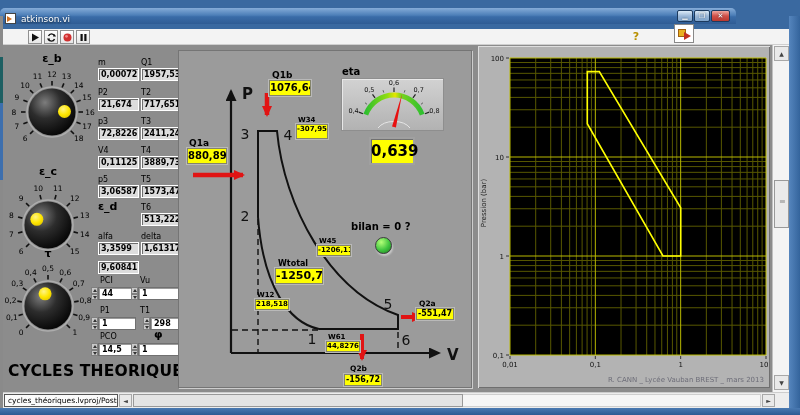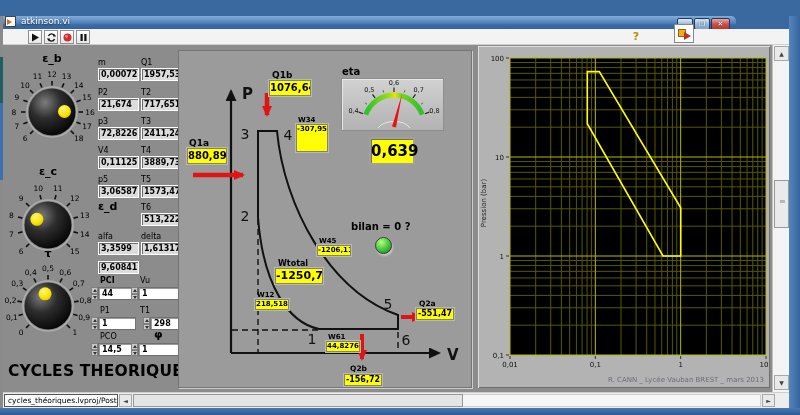--- a/index.html
+++ b/index.html
@@ -1,23 +1,23 @@
 <!DOCTYPE html>
 <html><head>
 <meta charset="utf-8">
 <style>
   *{margin:0;padding:0;box-sizing:border-box}
   html,body{width:800px;height:415px;overflow:hidden}
   body{font-family:"DejaVu Sans",sans-serif;position:relative;background:#3a69a0}
   .abs{position:absolute}
   .window{position:absolute;inset:0}
   
-  .titlebar{position:absolute;left:0;top:16px;width:736px;height:16px;
+  .titlebar{position:absolute;left:0;top:8px;width:736px;height:16px;
     background:linear-gradient(#85acd8 0%,#4d7fb8 45%,#3a6ca8 55%,#2f5c94 100%);
-    border-radius:5px 5px 0 0;display:flex;align-items:flex-start;color:#fff}
+    border-radius:5px 5px 0 0;display:flex;align-items:flex-end;color:#fff}
   .vi-icon{width:11px;height:11px;margin-left:5px;background:#fff;border:1px solid #444;position:relative}
   .vi-icon i{position:absolute;left:1px;top:2px;width:0;height:0;border-left:5px solid #d07020;border-top:3px solid transparent;border-bottom:3px solid transparent}
   .title-text{font-size:9px;margin-left:5px;text-shadow:0 1px 2px #123}
   .winbtns{position:absolute;right:6px;top:2px;display:flex;gap:1px}
   .wb{width:16px;height:12px;border:1px solid #1c3a5e;border-radius:2px;
     background:linear-gradient(#dcebf8,#9cb8d8 50%,#7ea4cc);color:#fff;font-size:7px;line-height:10px;text-align:center;text-shadow:0 0 2px #234}
   .wb.close{width:19px;background:linear-gradient(#f0a8a0,#d05048 50%,#b83830)}
   .menubar{position:absolute;left:3px;top:16px;width:786px;height:13px;background:#f0f0f0;border-bottom:1px solid #d8d8d8;display:flex;align-items:center;gap:0;padding-left:4px}
   .menu-item{font-size:9px;color:#111;padding:0 6px;line-height:13px}
   .toolbar{position:absolute;left:3px;top:29px;width:786px;height:16px;background:#f3f3f3;border-bottom:1px solid #cfcfcf}
@@ -280,21 +280,21 @@
       <div class="ro-label" style="left: 141px; top: 146px;">T4</div>
       <div class="ro-box" style="left: 141px; top: 156px;">3889,73</div>
       <div class="ro-label" style="left: 141px; top: 175px;">T5</div>
       <div class="ro-box" style="left: 141px; top: 185px;">1573,47</div>
       <div class="ro-label" style="left: 141px; top: 203px;">T6</div>
       <div class="ro-box" style="left: 141px; top: 213px;">513,222</div>
       <div class="ro-label" style="left: 141px; top: 232px;">delta</div>
       <div class="ro-box" style="left: 141px; top: 242px;">1,61317</div>
     </div>
   <div id="controls">
-      <div class="ro-label" style="left: 100px; top: 276px; font-weight: bold;">PCI</div>
+      <div class="ro-label" style="left: 100px; top: 276px;">PCI</div>
       <div class="ctl" style="left: 91px; top: 287px;">
         <div class="spin">
           <b class="up"></b>
           <b class="dn"></b>
         </div>
         <div class="cbox">44</div>
       </div>
       <div class="ro-label" style="left: 140px; top: 276px;">Vu</div>
       <div class="ctl" style="left: 131px; top: 287px;">
         <div class="spin">
@@ -365,21 +365,21 @@
       <text x="109" y="89" font-size="14" fill="#111" text-anchor="middle">4</text>
       <text x="209" y="258" font-size="14" fill="#111" text-anchor="middle">5</text>
       <text x="227" y="294" font-size="14" fill="#111" text-anchor="middle">6</text>
     </svg>
 
     <div class="dlabel" style="left:10px;top:87px;font-size:9px">Q1a</div>
     <div class="dval" style="left:8px;top:97px;width:40px;height:16px;font-size:10px;line-height:14px">880,89</div>
     <div class="dlabel" style="left:93px;top:19px;font-size:9px">Q1b</div>
     <div class="dval" style="left:90px;top:29px;width:42px;height:16px;font-size:10px;line-height:14px">1076,64</div>
     <div class="dlabel" style="left:119px;top:65px;font-size:7px">W34</div>
-    <div class="dval" style="left:117px;top:73px;width:32px;height:28px;font-size:7px;line-height:9px">-307,95</div>
+    <div class="dval" style="left:117px;top:73px;width:32px;height:15px;font-size:7px;line-height:9px">-307,95</div>
     <div class="dlabel" style="left:140px;top:186px;font-size:7px">W45</div>
     <div class="dval" style="left:138px;top:194px;width:34px;height:11px;font-size:7px;line-height:9px">-1206,11</div>
     <div class="dlabel" style="left:99px;top:208px;font-size:8px">Wtotal</div>
     <div class="dval" style="left:96px;top:217px;width:48px;height:16px;font-size:11px;line-height:14px">-1250,71</div>
     <div class="dlabel" style="left:78px;top:240px;font-size:7px">W12</div>
     <div class="dval" style="left:76px;top:248px;width:34px;height:11px;font-size:7px;line-height:9px">218,518</div>
     <div class="dlabel" style="left:149px;top:282px;font-size:7px">W61</div>
     <div class="dval" style="left:147px;top:290px;width:34px;height:11px;font-size:7px;line-height:9px">44,8276</div>
     <div class="dlabel" style="left:240px;top:248px;font-size:7.5px">Q2a</div>
     <div class="dval" style="left:237px;top:257px;width:38px;height:12px;font-size:8px;line-height:10px">-551,47</div>

